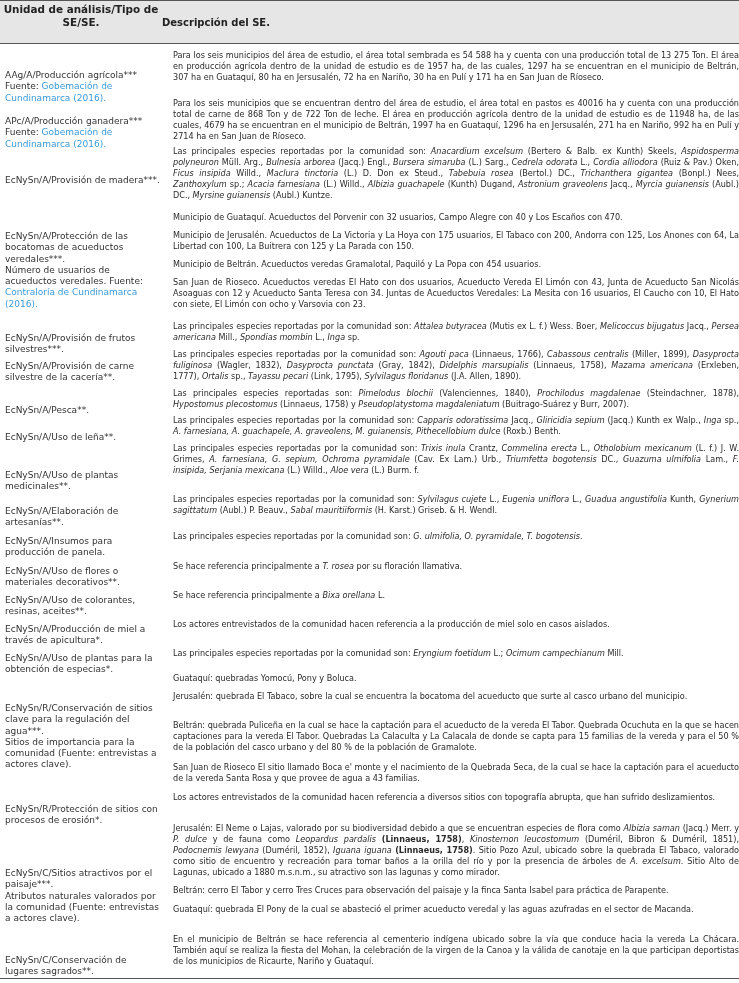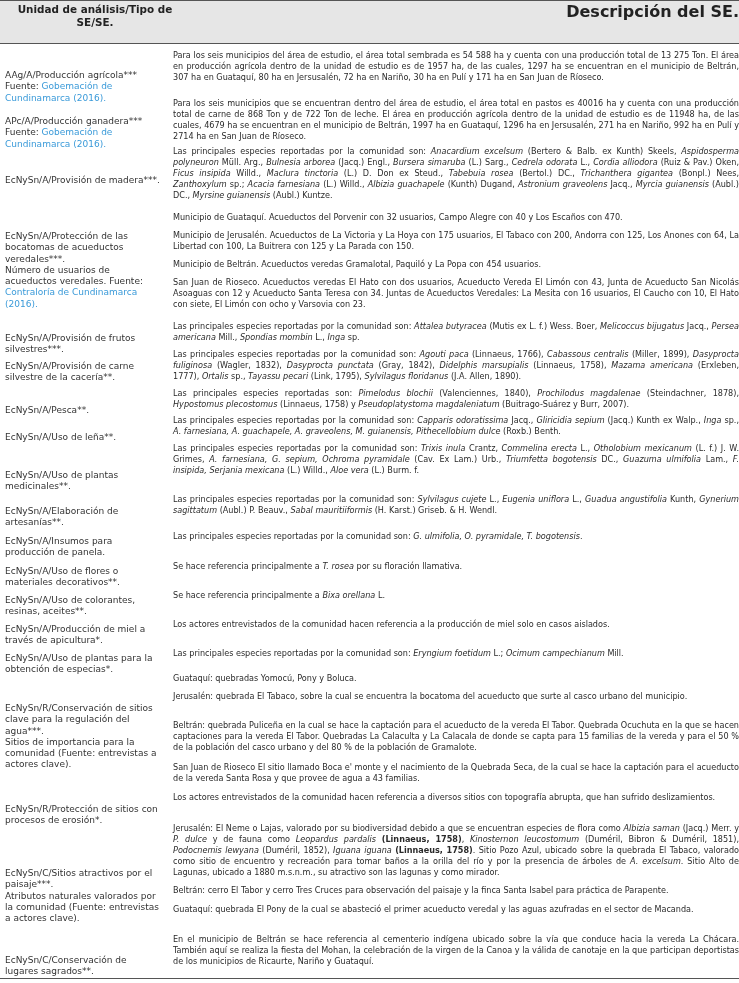--- a/index.html
+++ b/index.html
@@ -15,25 +15,24 @@
     position: absolute; left: 0; top: 0; width: 739px; height: 44px;
     background: #e6e6e6;
     border-top: 1.5px solid #555;
     border-bottom: 1.5px solid #555;
     box-sizing: border-box;
   }
   .hdr .h1 {
     position: absolute; left: 0; top: 2px; width: 162px;
     text-align: center; font-weight: bold; font-size: 10.4px; line-height: 13px;
     color: #222;
-    padding-left: 14px;
   }
   .hdr .h2 {
-    position: absolute; left: 162px; right: 0; top: 1px;
-    text-align: right; font-weight: bold; font-size: 16px; color: #222;
+    position: absolute; left: 162px; right: 0; top: 16px;
+    text-align: left; font-weight: bold; font-size: 10px; color: #222;
   }
   .lc {
     position: absolute; left: 5px; width: 155px;
     font-size: 9px; line-height: 11.3px; color: #333; margin-top: 12px;
   }
   .rc {
     position: absolute; left: 173px; width: 566px;
     font-size: 8.1px; line-height: 11.1px; color: #2a2a2a;
     text-align: justify;
   }

